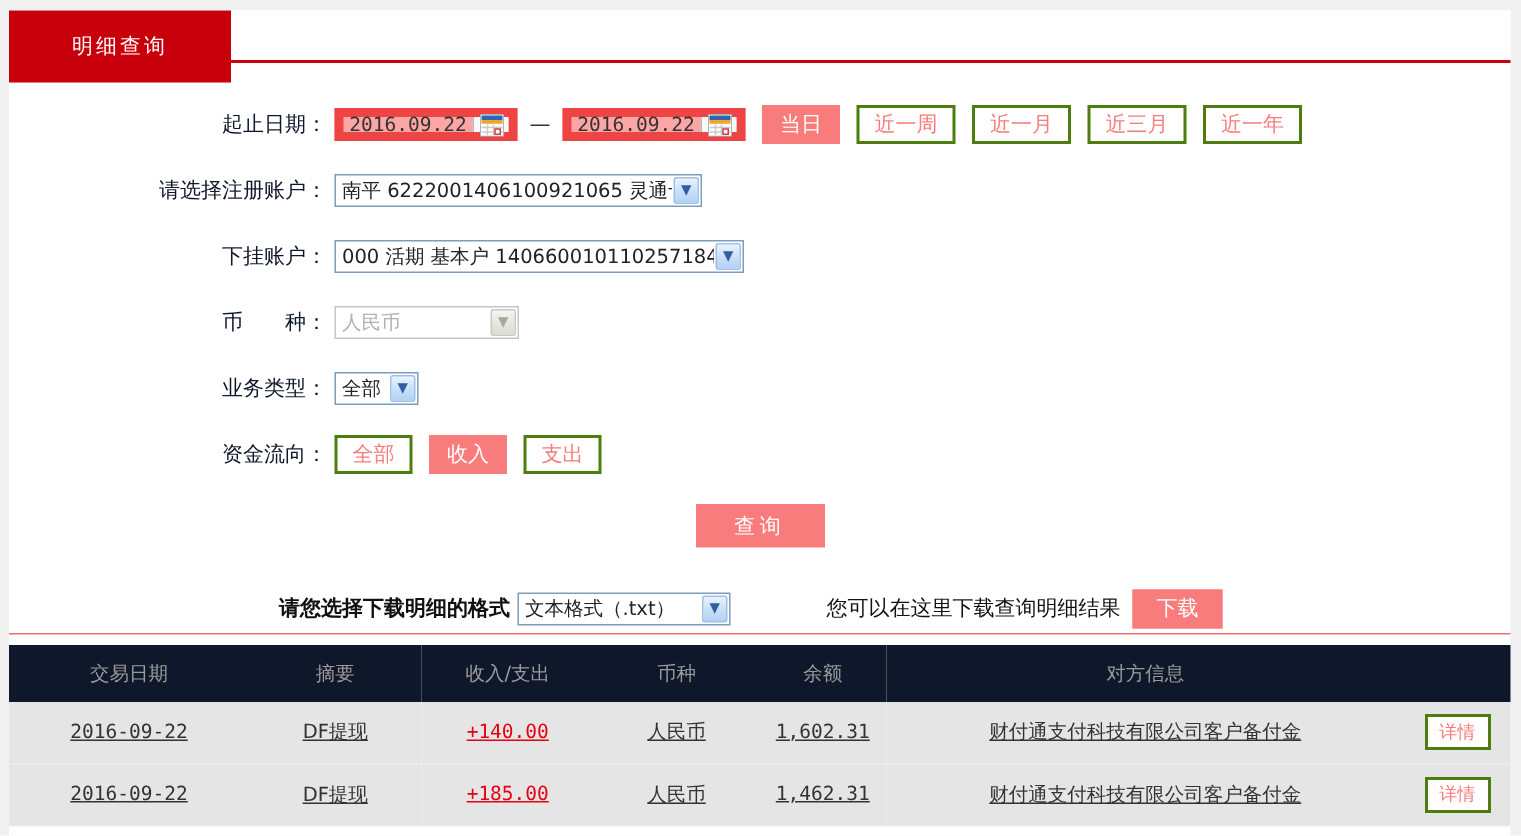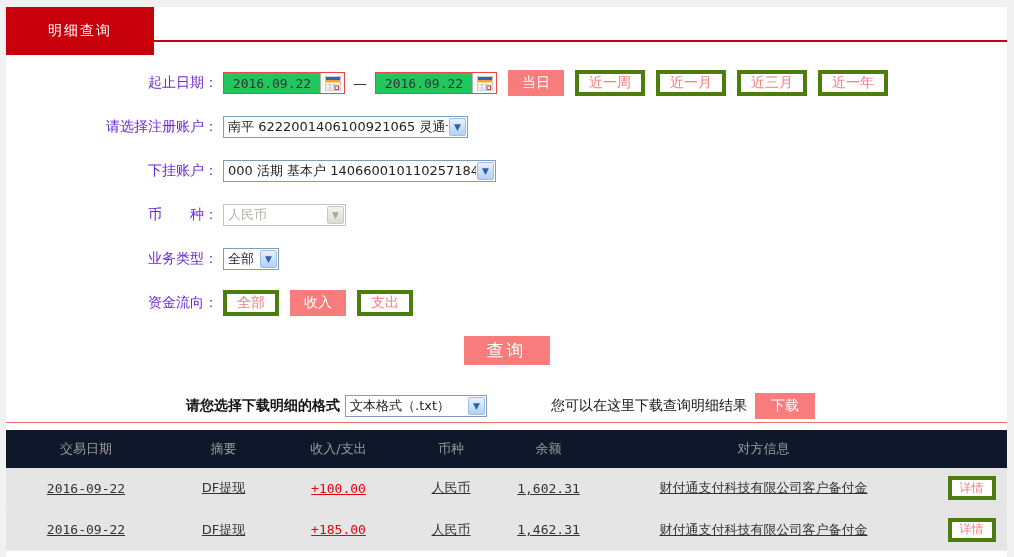--- a/index.html
+++ b/index.html
@@ -17,41 +17,41 @@
   
   .tabbar { height:35px; border-bottom:2px solid #c7000b; background:#fff; }
   .tab {
     width:148px; height:48px; background:#c7000b; color:#fff;
     display:flex; align-items:center; justify-content:center;
     font-size:14px; letter-spacing:2px; cursor:pointer;
   }
   
   .form { padding-top:30px; }
   .frow { display:flex; align-items:center; height:22px; margin-bottom:22px; }
-  .flabel { width:212px; text-align:right; color:#6d28d9; flex:none; }
+  .flabel { width:212px; text-align:right; color:#0f172a; flex:none; }
   .fctrl { display:flex; align-items:center; margin-left:5px; }
   
   .dateinput {
-    width:122px; height:22px; border:1px solid #ef4444; background:#22c55e;
+    width:122px; height:22px; border:6px solid #ef4444; background:#fca5a5;
     display:flex; align-items:stretch; cursor:pointer;
   }
   .dateval {
     flex:1; display:flex; align-items:center; justify-content:center;
     font-family:"DejaVu Sans Mono","Liberation Mono",monospace; font-size:13px; color:#333;
   }
   .calbtn {
     width:24px; border-left:1px solid #b5b5b5; background:#fafafa;
     display:flex; align-items:center; justify-content:center; cursor:pointer;
   }
   .dash { margin:0 8px; color:#333; }
   
   .btn {
     height:26px; padding:0 10px; font-size:14px; cursor:pointer;
     display:inline-flex; align-items:center; justify-content:center;
-    background:#fff; border:4px solid #4d7c0f; color:#f87c7c;
+    background:#fff; border:2px solid #4d7c0f; color:#f87c7c;
     font-family:inherit;
   }
   .btn.solid { background:#f87c7c; color:#fff; border-color:#f87c7c; }
   .quickbtn { margin-left:11px; }
   .flowbtn { margin-right:11px; }
   
   .xpselect {
     height:22px; border:1px solid #7f9db9; background:#fff;
     display:flex; align-items:center; cursor:pointer;
   }
@@ -67,21 +67,21 @@
   }
   .xpselect.disabled { border-color:#c6c6c6; cursor:default; }
   .xpselect.disabled .xpval { color:#b2b2aa; }
   .xpselect.disabled .xparrow {
     background:linear-gradient(180deg,#f4f4f0,#dcdcd4); border-color:#c9c9c2; color:#a8a8a0;
   }
   
   .queryrow { text-align:center; margin-top:20px; height:29px; }
   .bigbtn {
     width:86px; height:29px; background:#f87c7c; color:#fff; border:none;
-    font-size:17px; letter-spacing:3px; cursor:pointer; font-family:inherit;
+    font-size:14px; letter-spacing:3px; cursor:pointer; font-family:inherit;
   }
   
   .dlrow { margin-top:28px; height:26px; display:flex; align-items:center; padding-left:180px; }
   .dlabel { color:#111;font-weight:bold; }
   .dlrow .xpselect { width:142px; margin-left:5px; }
   .dhint { margin-left:64px; color:#111; }
   .dlbtn { margin-left:8px; width:60px; }
   .redline { height:0; border-top:1px solid #f76b6b; margin-top:3px; }
   
   table { width:1001px; border-collapse:collapse; margin-top:7px; table-layout:fixed; }
@@ -234,21 +234,21 @@
         <th>币种</th>
         <th>余额</th>
         <th>对方信息</th>
         <th></th>
       </tr>
     </thead>
     <tbody>
       <tr>
         <td class="mono">2016-09-22</td>
         <td>DF提现</td>
-        <td class="amount">+100.00</td>
+        <td class="amount">+140.00</td>
         <td>人民币</td>
         <td class="mono">1,602.31</td>
         <td>财付通支付科技有限公司客户备付金</td>
         <td>
           <button class="btn small">详情</button>
         </td>
       </tr>
       <tr>
         <td class="mono">2016-09-22</td>
         <td>DF提现</td>

